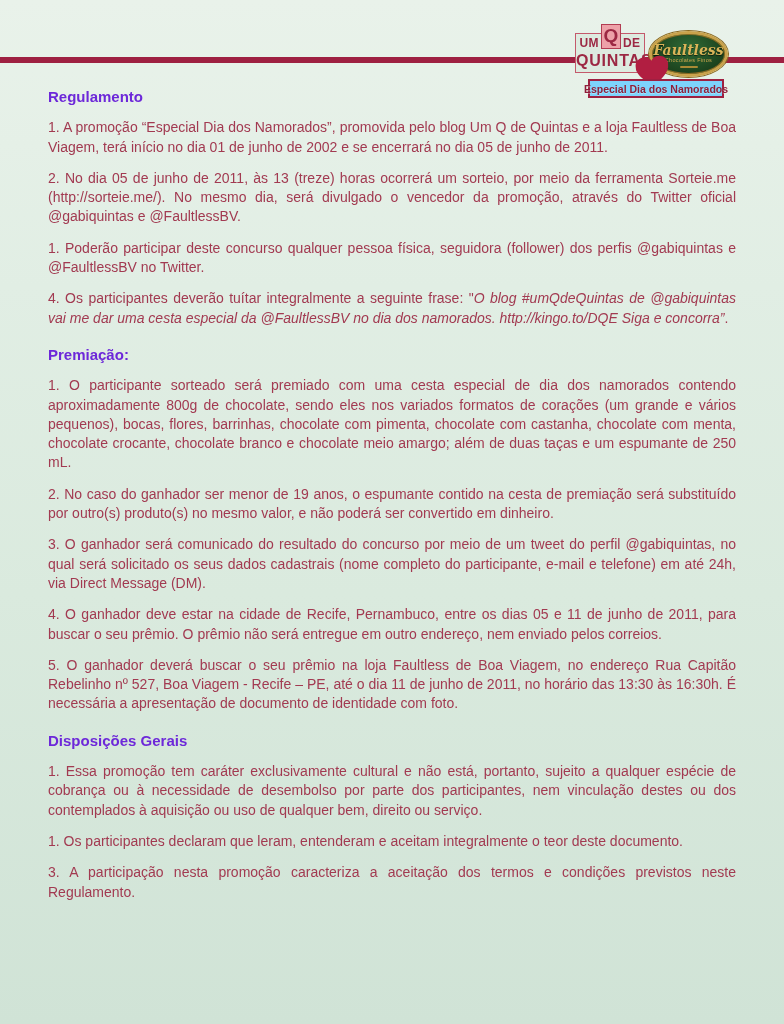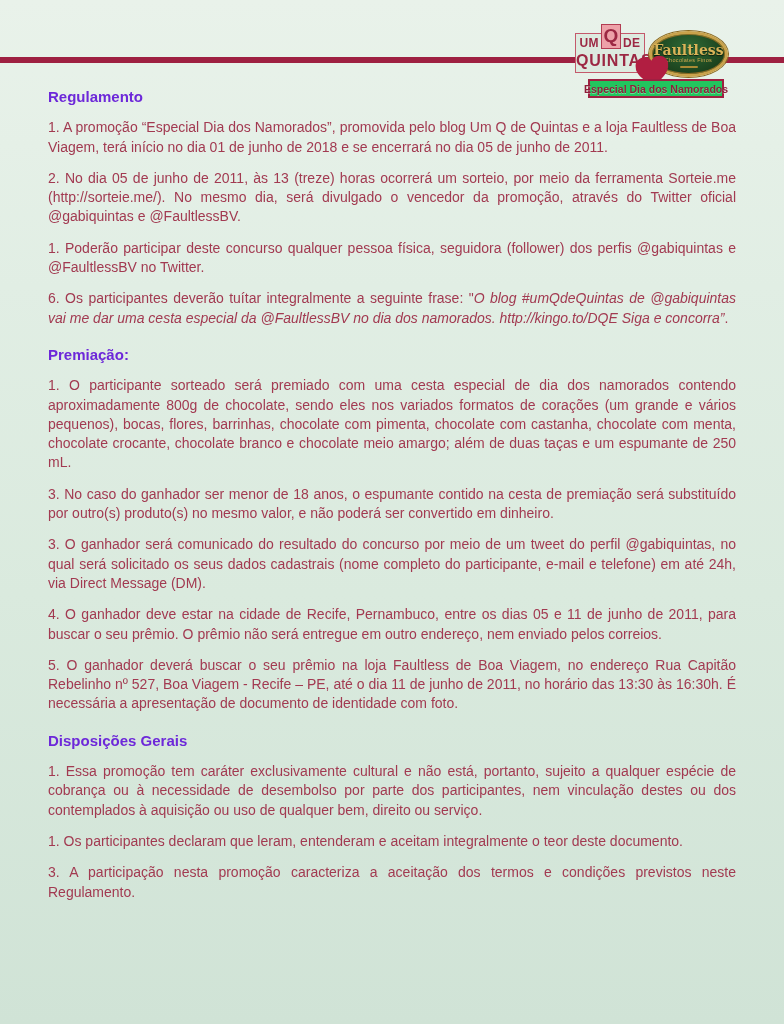--- a/index.html
+++ b/index.html
@@ -35,32 +35,32 @@
   .faultless-logo {
     position: absolute; left: 649px; top: 31px; width: 79px; height: 46px;
     border-radius: 50%;
     background: radial-gradient(ellipse at 50% 35%, #2f6b37 0%, #1d451f 65%, #143317 100%);
     border: 3px solid #c9a24b;
     box-shadow: 0 0 0 1px #8a6a22, inset 0 0 0 1px #8a6a22;
     display: flex; flex-direction: column; align-items: center; justify-content: center;
     z-index: 2;
   }
   .faultless-brand {
-    font-family: "DejaVu Serif", serif; font-weight: bold;
+    font-family: "DejaVu Serif", serif; font-style: italic; font-weight: bold;
     color: #d9b458; font-size: 14px; line-height: 14px; margin-top: 2px;
     text-shadow: 0 1px 1px rgba(0,0,0,0.6);
   }
   .faultless-sub { color: #cfa94e; font-size: 5.5px; line-height: 7px; letter-spacing: 0.3px; }
   .faultless-orn { width: 18px; height: 2px; background: #a98a35; margin-top: 2px; border-radius: 1px; }
 
   .heart { position: absolute; left: 636px; top: 56px; width: 33px; height: 31px; z-index: 3; transform: rotate(-6deg); }
 
   .banner {
     position: absolute; left: 588px; top: 79px; width: 136px; height: 19px;
-    background: #22c55e; border: 2px solid #9e2041; z-index: 4;
+    background: #7dd3fc; border: 2px solid #9e2041; z-index: 4;
     display: flex; align-items: center; justify-content: center;
     font-size: 10.5px; font-weight: bold; color: #8e1f3a; white-space: nowrap;
     text-shadow: 0 1px 0 rgba(255,255,255,0.35);
   }
 
   
   .doc {
     position: absolute; left: 0; top: 0; width: 784px; height: 1024px;
     padding: 87px 48px 0 48px;
     text-align: justify;
@@ -96,33 +96,33 @@
     <path d="M16 28.5 C10 24 0 17.5 0 8.8 C0 3.9 3.9 0 8.8 0 C11.9 0 14.6 1.6 16 4.1 C17.4 1.6 20.1 0 23.2 0 C28.1 0 32 3.9 32 8.8 C32 17.5 22 24 16 28.5 Z" fill="#b11e41"></path>
   </svg>
 
   <div class="banner">Especial Dia dos Namorados</div>
 </header>
 
 <main class="doc">
 
   <section>
     <h2>Regulamento</h2>
-    <p>1. A promoção “Especial Dia dos Namorados”, promovida pelo blog Um Q de Quintas e a loja Faultless de Boa Viagem, terá início no dia 01 de junho de 2018 e se encerrará no dia 05 de junho de 2011.</p>
+    <p>1. A promoção “Especial Dia dos Namorados”, promovida pelo blog Um Q de Quintas e a loja Faultless de Boa Viagem, terá início no dia 01 de junho de 2002 e se encerrará no dia 05 de junho de 2011.</p>
     <p>2. No dia 05 de junho de 2011, às 13 (treze) horas ocorrerá um sorteio, por meio da ferramenta Sorteie.me (http://sorteie.me/). No mesmo dia, será divulgado o vencedor da promoção, através do Twitter oficial @gabiquintas e @FaultlessBV.</p>
   </section>
 
   <section>
     <p>1. Poderão participar deste concurso qualquer pessoa física, seguidora (follower) dos perfis @gabiquintas e @FaultlessBV no Twitter.</p>
-    <p><span>6. Os participantes deverão tuítar integralmente a seguinte frase: "</span><em class="tweet-quote">O blog #umQdeQuintas de @gabiquintas vai me dar uma cesta especial da @FaultlessBV no dia dos namorados. http://kingo.to/DQE Siga e concorra”</em><span>.</span></p>
+    <p><span>4. Os participantes deverão tuítar integralmente a seguinte frase: "</span><em class="tweet-quote">O blog #umQdeQuintas de @gabiquintas vai me dar uma cesta especial da @FaultlessBV no dia dos namorados. http://kingo.to/DQE Siga e concorra”</em><span>.</span></p>
   </section>
 
   <section>
     <h2>Premiação:</h2>
     <p>1. O participante sorteado será premiado com uma cesta especial de dia dos namorados contendo aproximadamente 800g de chocolate, sendo eles nos variados formatos de corações (um grande e vários pequenos), bocas, flores, barrinhas, chocolate com pimenta, chocolate com castanha, chocolate com menta, chocolate crocante, chocolate branco e chocolate meio amargo; além de duas taças e um espumante de 250 mL.</p>
-    <p>3. No caso do ganhador ser menor de 18 anos, o espumante contido na cesta de premiação será substituído por outro(s) produto(s) no mesmo valor, e não poderá ser convertido em dinheiro.</p>
+    <p>2. No caso do ganhador ser menor de 19 anos, o espumante contido na cesta de premiação será substituído por outro(s) produto(s) no mesmo valor, e não poderá ser convertido em dinheiro.</p>
     <p>3. O ganhador será comunicado do resultado do concurso por meio de um tweet do perfil @gabiquintas, no qual será solicitado os seus dados cadastrais (nome completo do participante, e-mail e telefone) em até 24h, via Direct Message (DM).</p>
     <p>4. O ganhador deve estar na cidade de Recife, Pernambuco, entre os dias 05 e 11 de junho de 2011, para buscar o seu prêmio. O prêmio não será entregue em outro endereço, nem enviado pelos correios.</p>
     <p>5. O ganhador deverá buscar o seu prêmio na loja Faultless de Boa Viagem, no endereço Rua Capitão Rebelinho nº 527, Boa Viagem - Recife – PE, até o dia 11 de junho de 2011, no horário das 13:30 às 16:30h. É necessária a apresentação de documento de identidade com foto.</p>
   </section>
 
   <section>
     <h2>Disposições Gerais</h2>
     <p>1. Essa promoção tem caráter exclusivamente cultural e não está, portanto, sujeito a qualquer espécie de cobrança ou à necessidade de desembolso por parte dos participantes, nem vinculação destes ou dos contemplados à aquisição ou uso de qualquer bem, direito ou serviço.</p>
     <p>1. Os participantes declaram que leram, entenderam e aceitam integralmente o teor deste documento.</p>
     <p>3. A participação nesta promoção caracteriza a aceitação dos termos e condições previstos neste Regulamento.</p>

